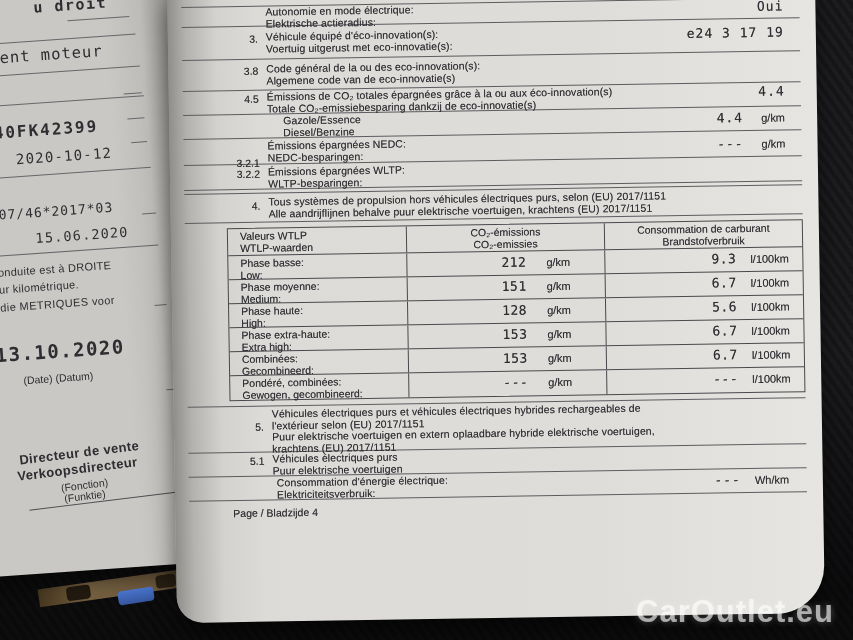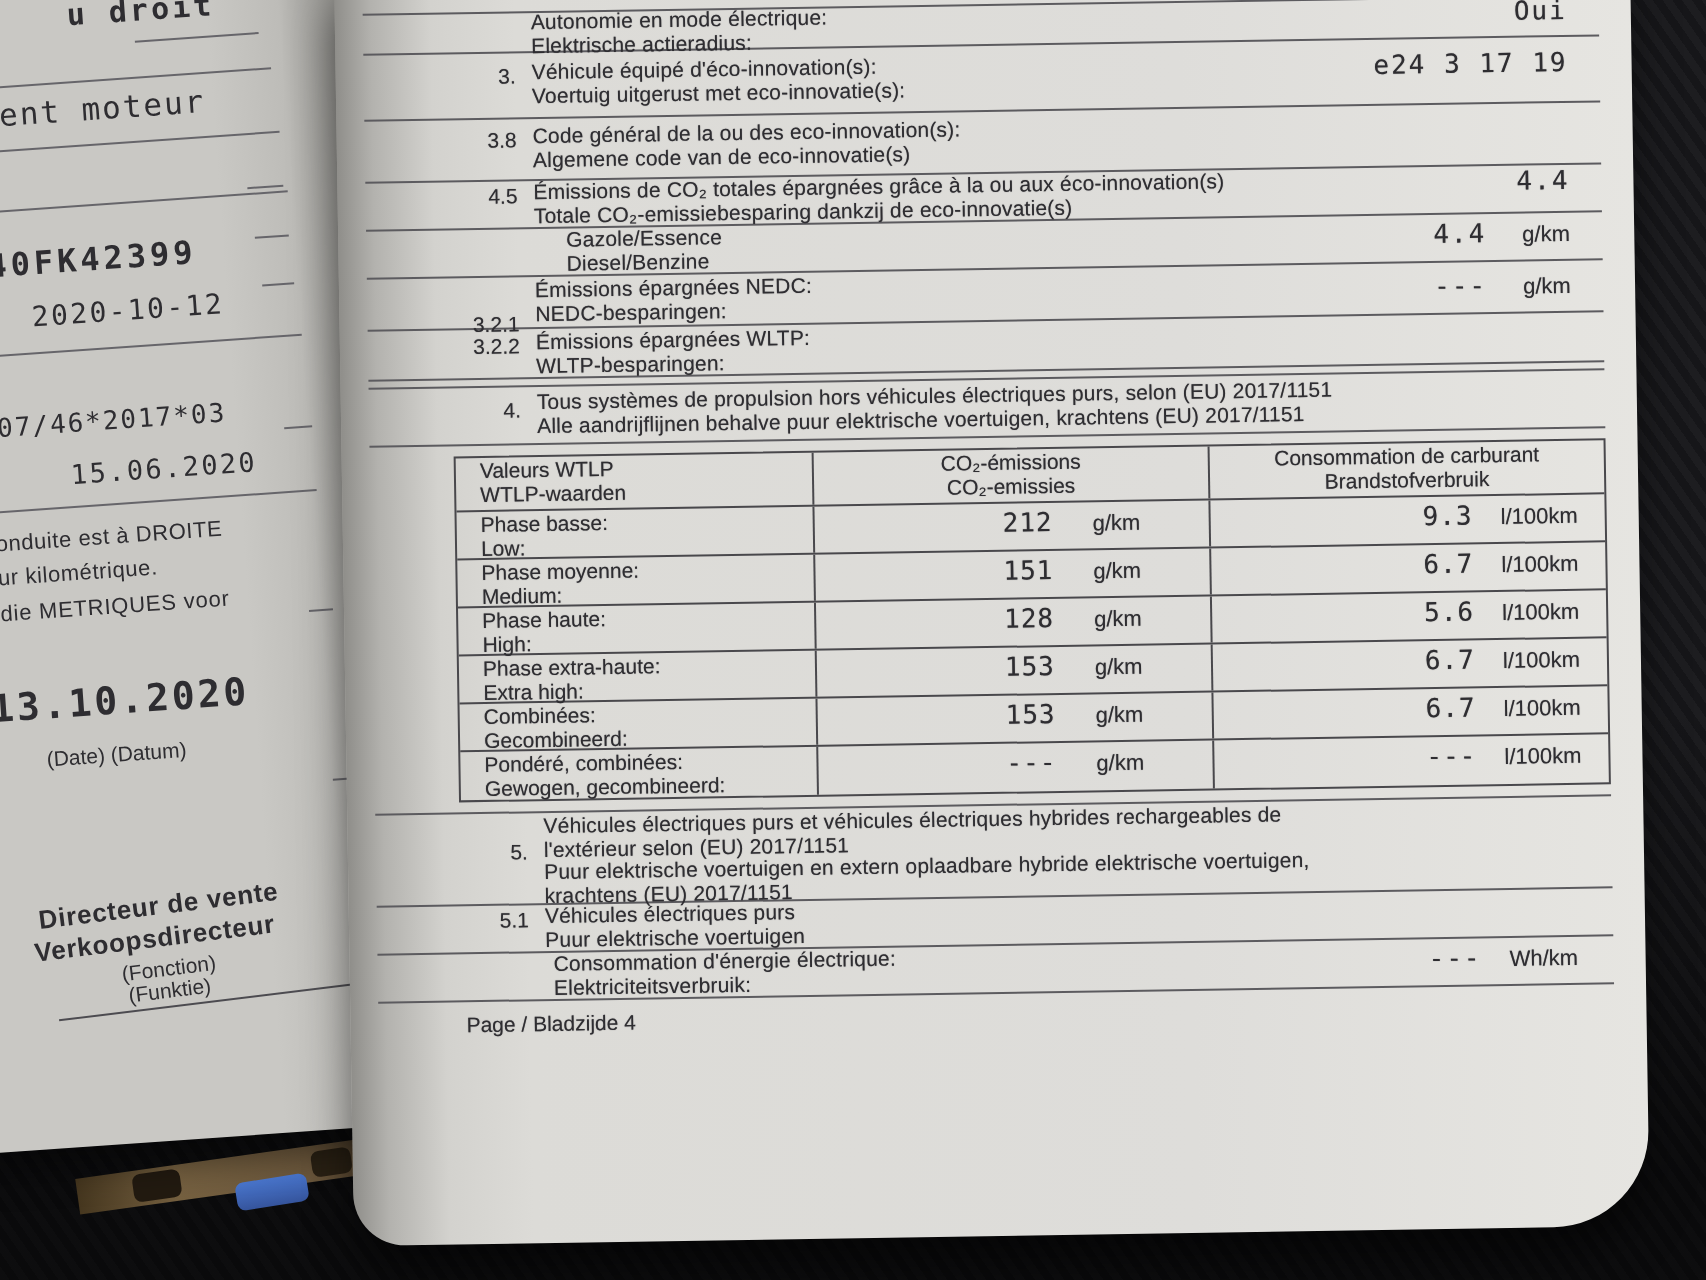--- a/index.html
+++ b/index.html
@@ -348,14 +348,15 @@
         </div>
         <span class="val" style="padding-top:2px;">---</span>
         <span class="unit" style="width:56px;padding-left:14px;padding-top:4px;">Wh/km</span>
       </div>
 
       <div class="footer">Page / Bladzijde 4</div>
 
     </div>
   </div>
 
+  <div class="wm">CarOutlet.eu</div>
 
 </div>
 
 </body></html>

